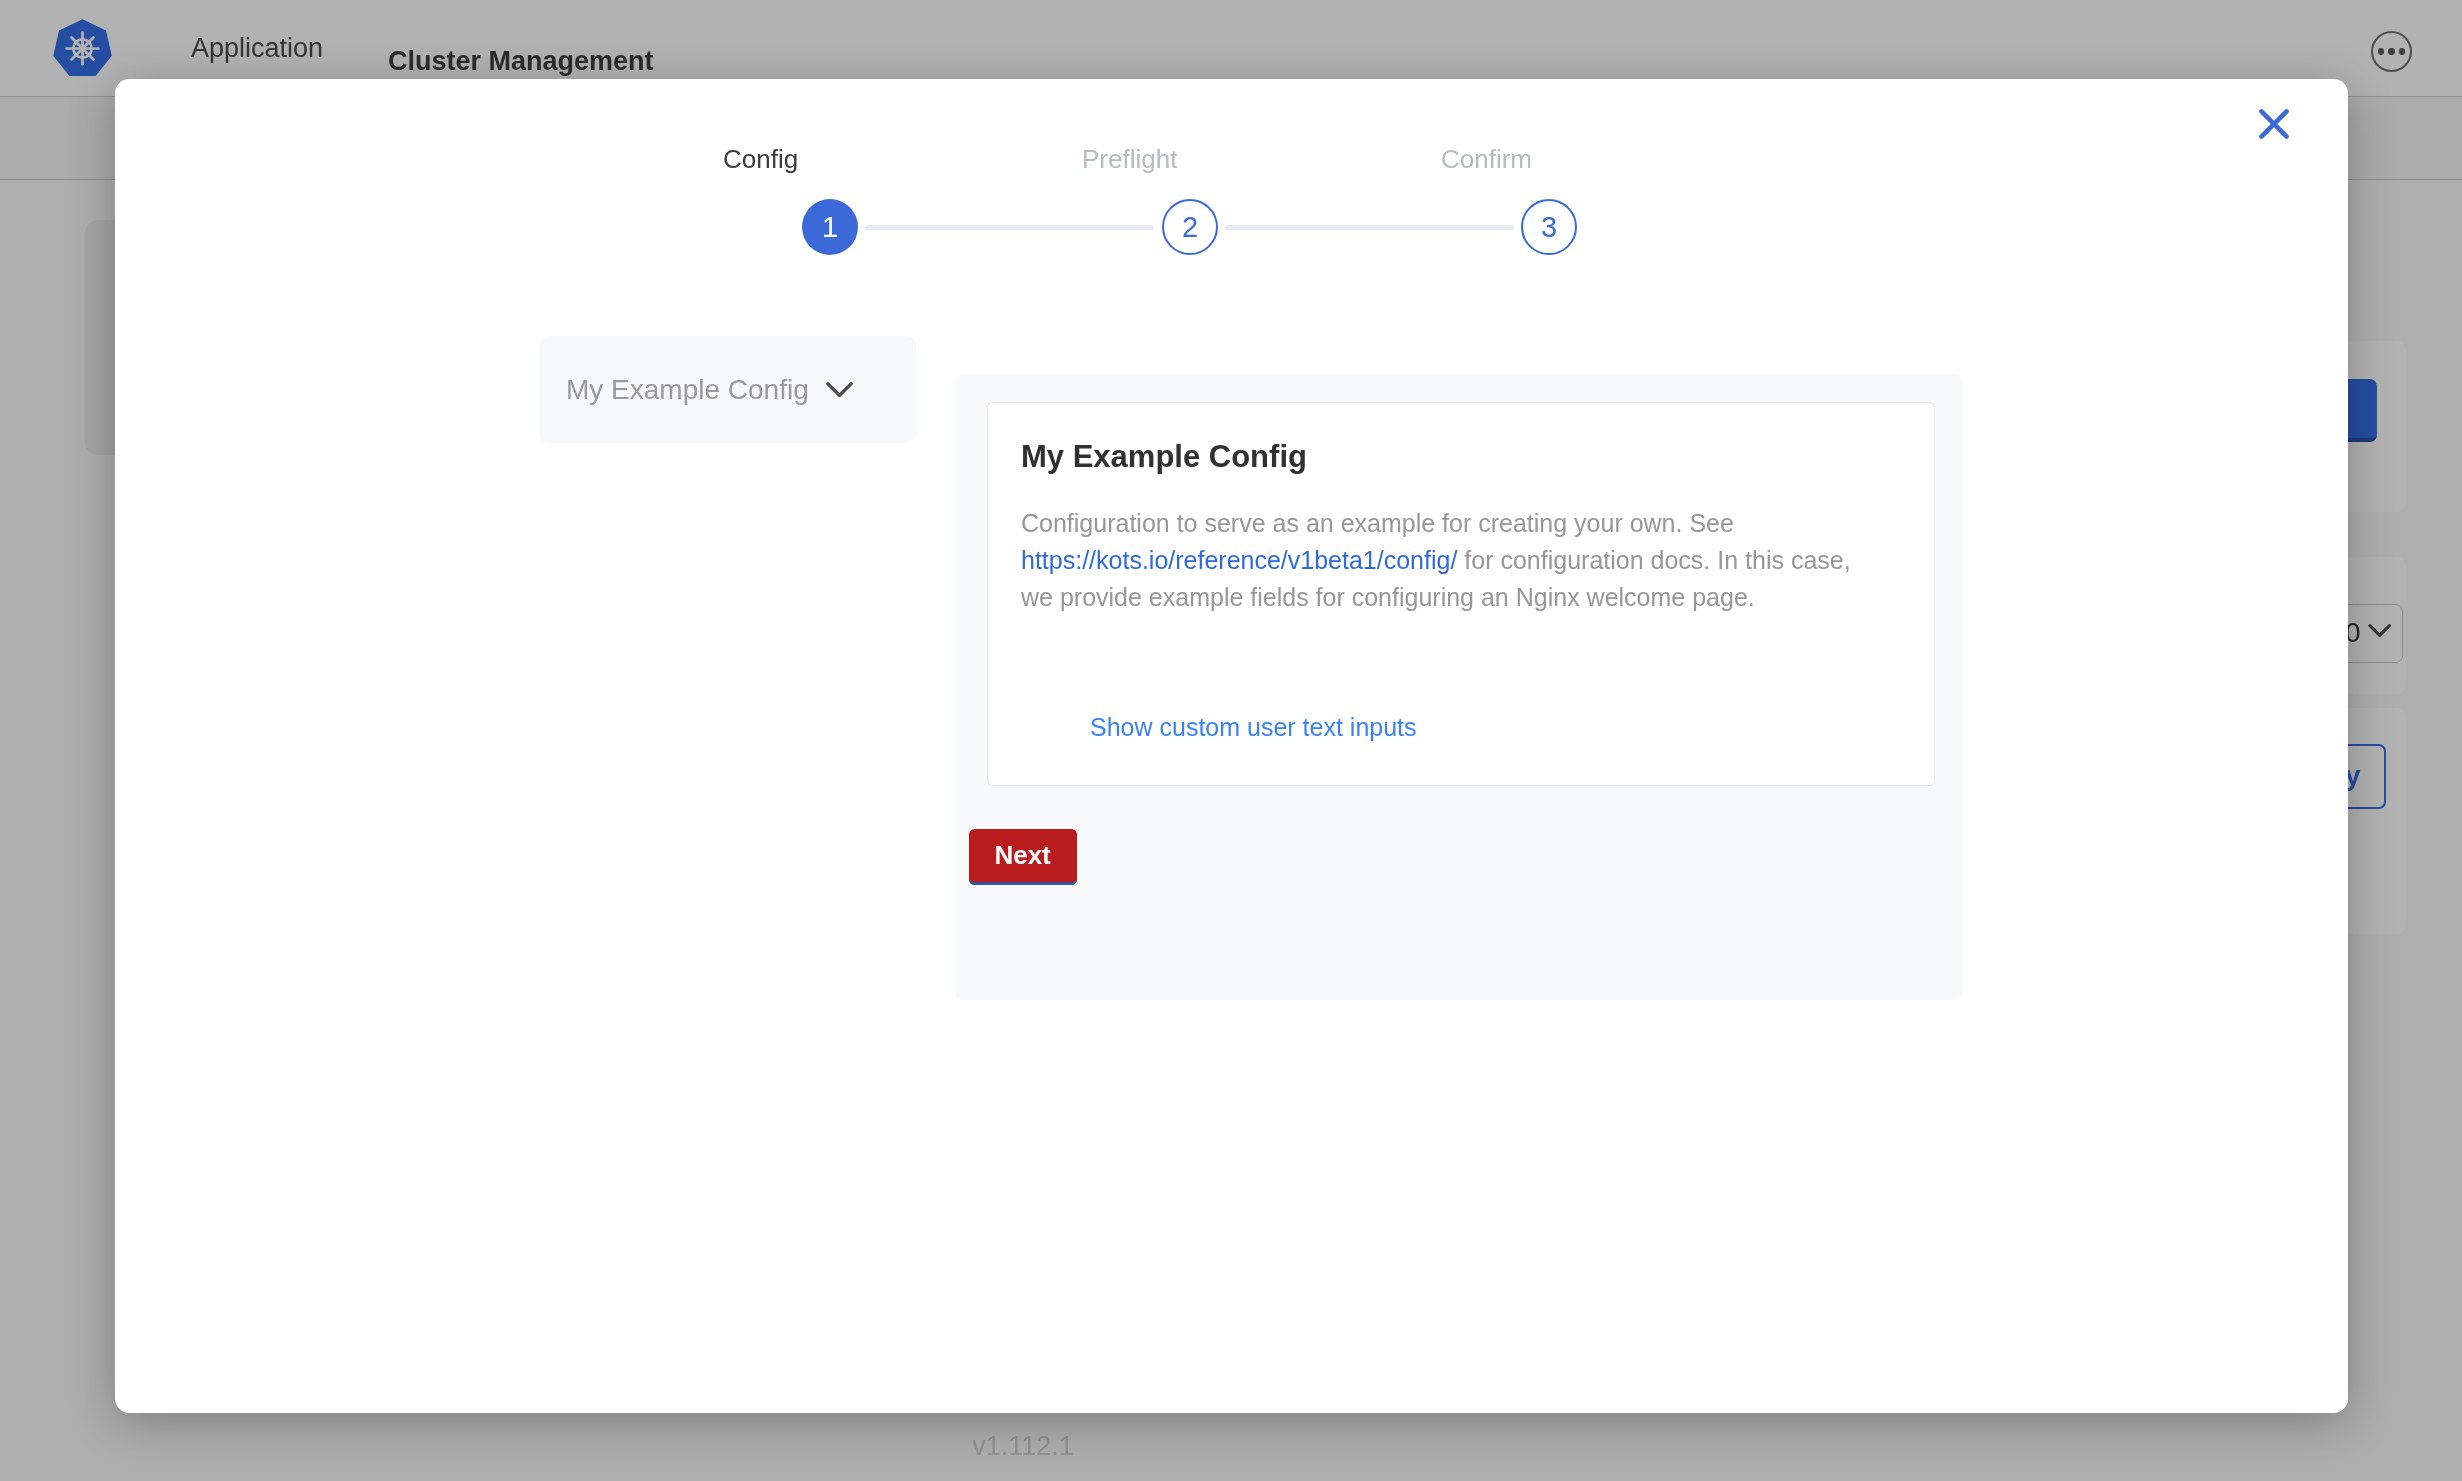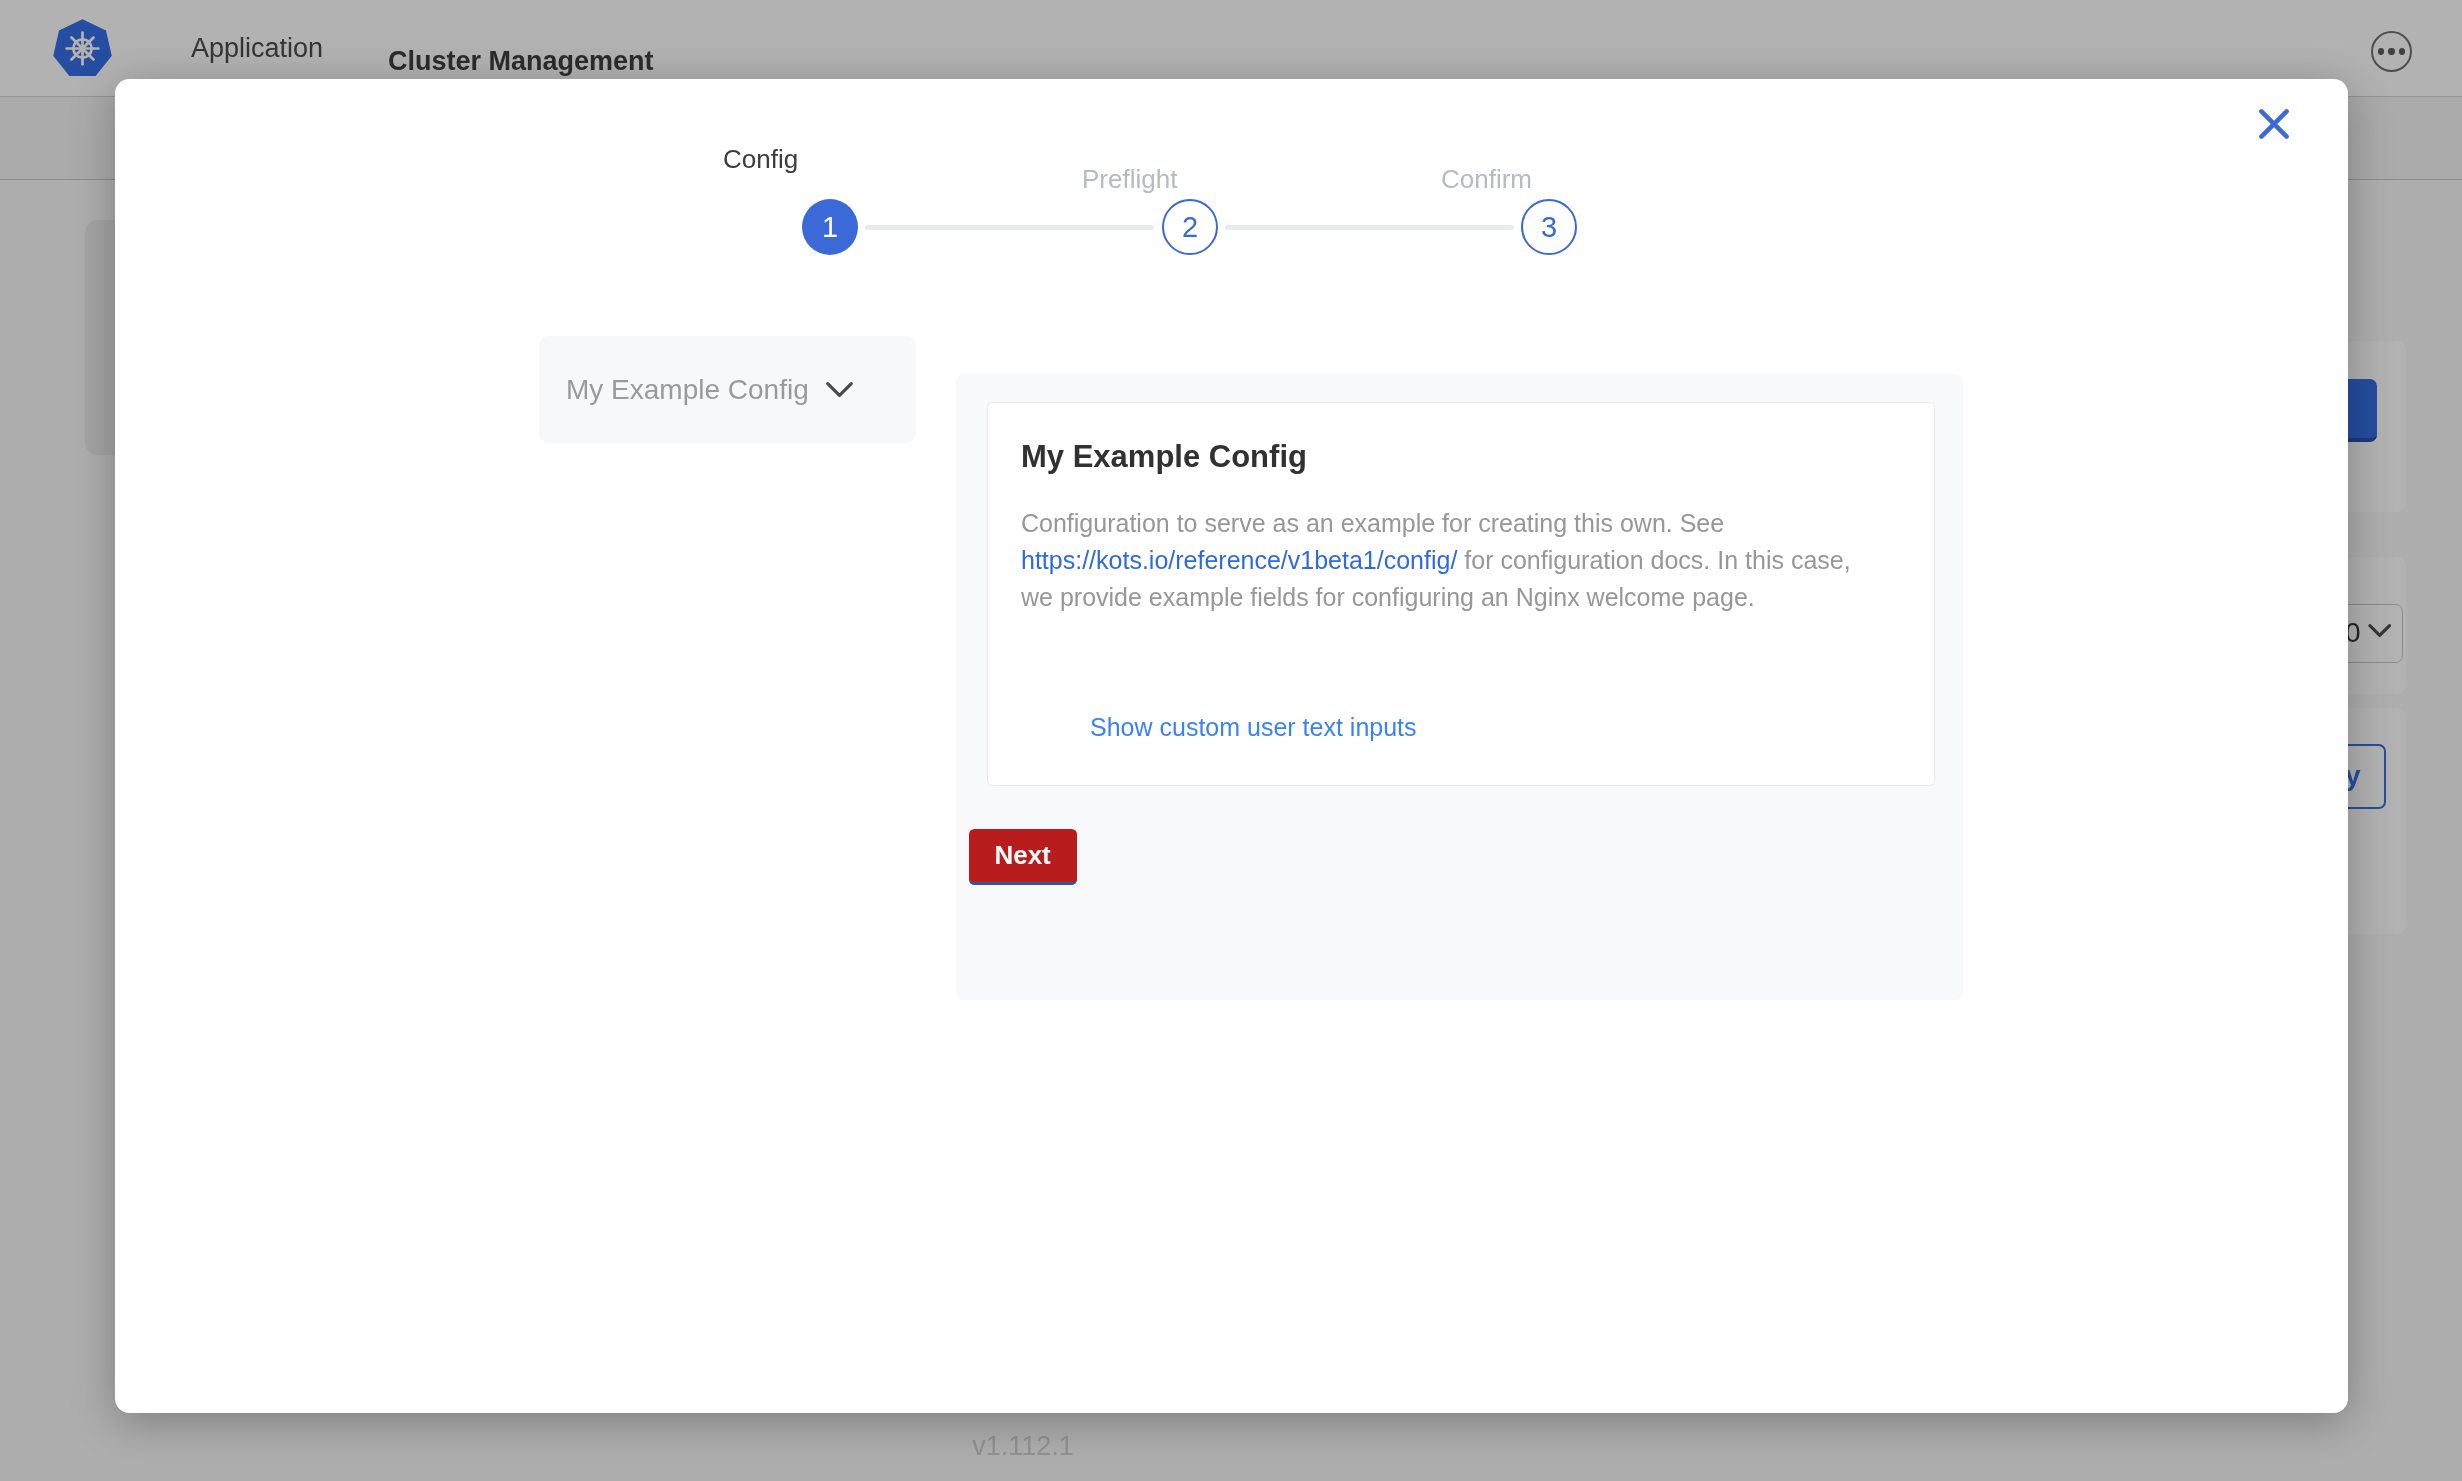--- a/index.html
+++ b/index.html
@@ -65,21 +65,21 @@
   .modal {
     position:absolute; left:115px; top:79px; width:2233px; height:1334px;
     background:#ffffff; border-radius:14.4px; z-index:10;
     box-shadow:0 9px 45px rgba(0,0,0,0.28);
   }
   .close-btn { position:absolute; left:2141px; top:27px; width:36px; height:36px; cursor:pointer; }
 
   
   .step-label { position:absolute; top:65px; width:216px; text-align:left; font-size:26px; }
   .step-label.active { color:#3c3c3c; }
-  .step-label.upcoming { color:#b6bac2;margin-top:20px; }
+  .step-label.upcoming { color:#b6bac2; }
   .lbl-1 { left:608px; } .lbl-2 { left:967px; } .lbl-3 { left:1326px; }
   .step-circle {
     position:absolute; top:120px; width:56px; height:56px; border-radius:50%;
     display:flex; align-items:center; justify-content:center; font-size:29px;
   }
   .step-circle.active { background:#3b6ad8; color:#ffffff; }
   .step-circle.upcoming { background:#ffffff; border:2.7px solid #3b6ad8; color:#3b6ad8; }
   .circ-1 { left:687px; } .circ-2 { left:1047px; } .circ-3 { left:1406px; }
   .step-line { position:absolute; top:146px; height:4.5px; background:#e7e9f5; border-radius:2.7px; }
   .line-1 { left:750px; width:289px; } .line-2 { left:1110px; width:289px; }
@@ -203,21 +203,21 @@
         <polyline points="3,4 16,17 29,4" fill="none" stroke="#4a4a4a" stroke-width="3.5" stroke-linecap="round" stroke-linejoin="round"></polyline>
       </svg>
     </div>
 
     <div class="config-panel">
       <div class="config-card">
 
         <div class="card-title">My Example Config</div>
 
         <div class="card-desc">
-          <div class="para-line"><span>Configuration to serve as an example for creating this own. See</span></div>
+          <div class="para-line"><span>Configuration to serve as an example for creating your own. See</span></div>
           <div class="para-line"><a href="#"><span>https://kots.io/reference/v1beta1/config/</span></a><span> for configuration docs. In this case,</span></div>
           <div class="para-line"><span>we provide example fields for configuring an Nginx welcome page.</span></div>
         </div>
 
         <div class="cb-help">Show custom user text inputs</div>
 
       </div>
 
       <button class="next-btn">Next</button>
     </div>

